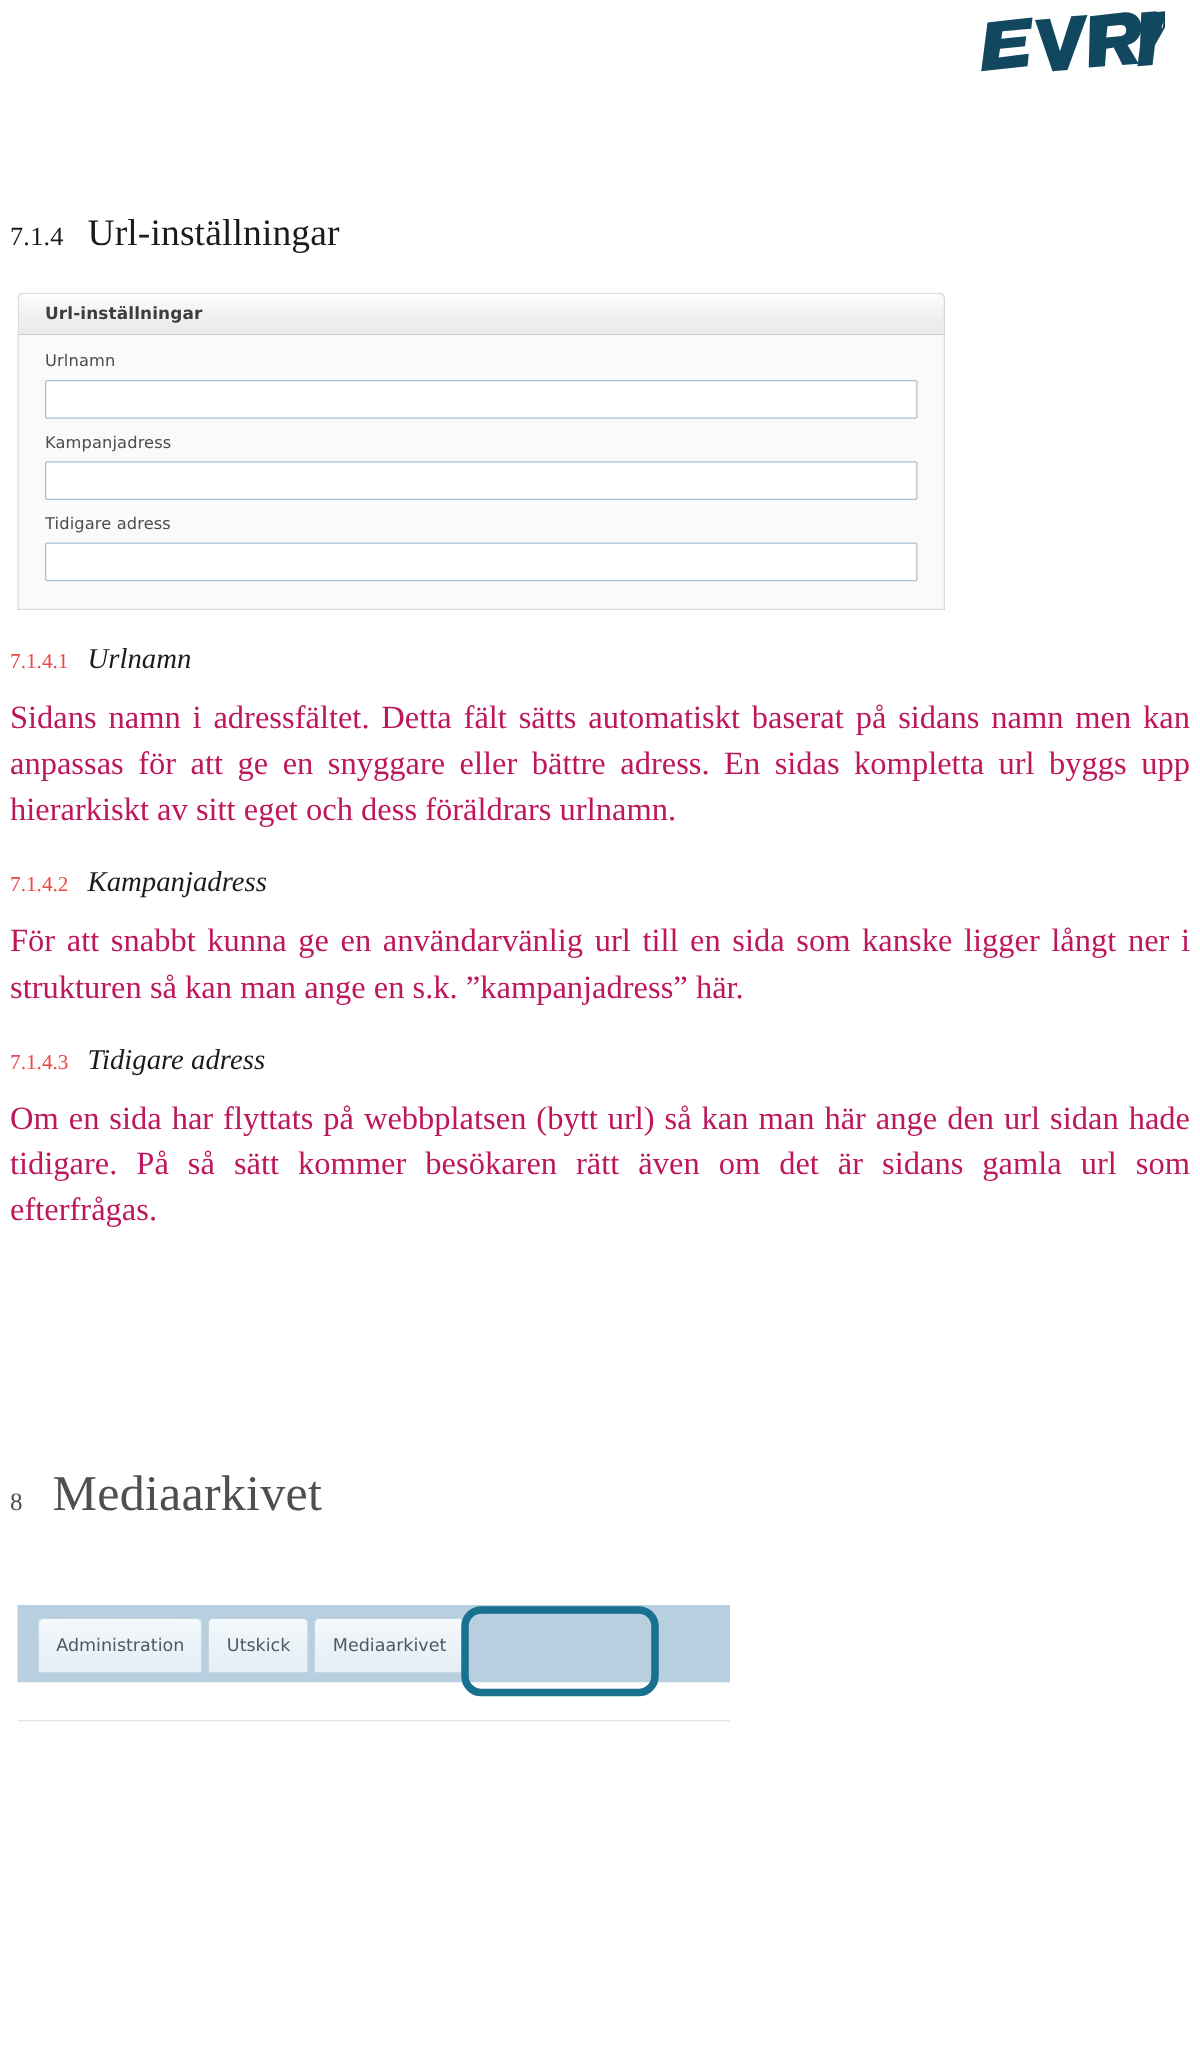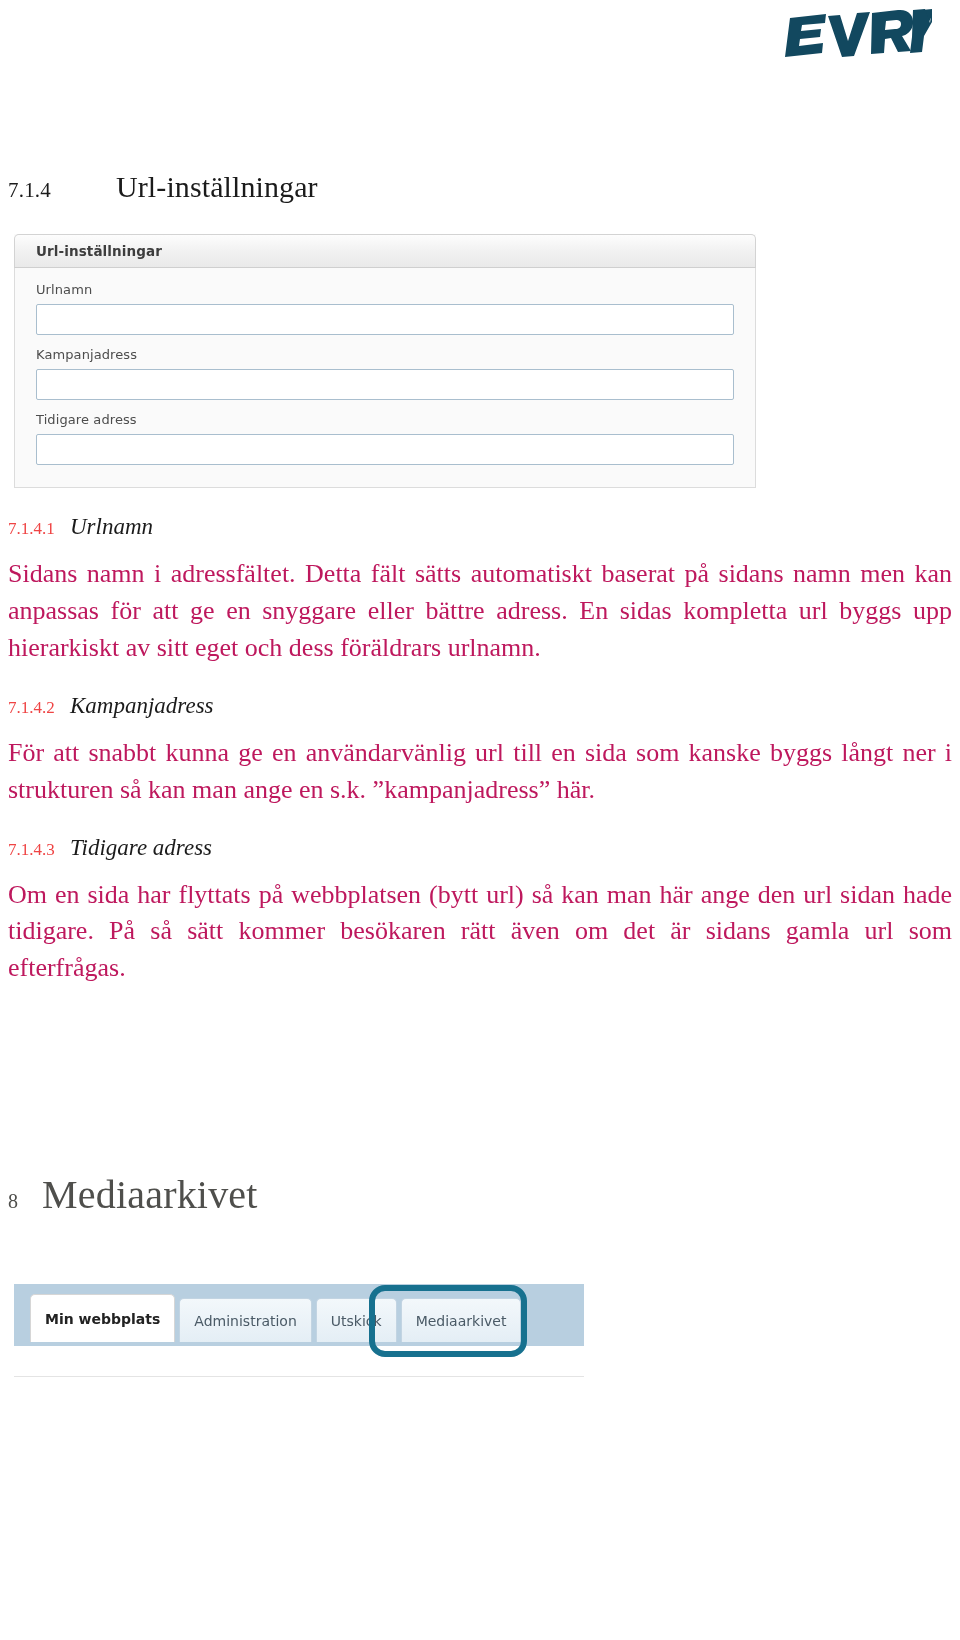--- a/index.html
+++ b/index.html
@@ -42,21 +42,20 @@
     width: 944px;
   }
 
   
   .h2 {
     display: flex;
     align-items: baseline;
     margin: 0 0 30px 0;
     font-family: "Liberation Serif", "DejaVu Serif", serif;
     font-weight: normal;
-    gap: 46px;
   }
   .h2 .num {
     font-size: 21px;
     color: #1b1b1b;
     width: 62px;
     flex: none;
     letter-spacing: 0.2px;
   }
   .h2 .txt {
     font-size: 30px;
@@ -303,21 +302,21 @@
     <h3 class="h3">
       <span class="num">7.1.4.1</span>
       <span class="txt">Urlnamn</span>
     </h3>
     <p class="para">Sidans namn i adressfältet. Detta fält sätts automatiskt baserat på sidans namn men kan anpassas för att ge en snyggare eller bättre adress. En sidas kompletta url byggs upp hierarkiskt av sitt eget och dess föräldrars urlnamn.</p>
 
     <h3 class="h3">
       <span class="num">7.1.4.2</span>
       <span class="txt">Kampanjadress</span>
     </h3>
-    <p class="para">För att snabbt kunna ge en användarvänlig url till en sida som kanske byggs långt ner i strukturen så kan man ange en s.k. ”kampanjadress” här.</p>
+    <p class="para">För att snabbt kunna ge en användarvänlig url till en sida som kanske ligger långt ner i strukturen så kan man ange en s.k. ”kampanjadress” här.</p>
 
     <h3 class="h3">
       <span class="num">7.1.4.3</span>
       <span class="txt">Tidigare adress</span>
     </h3>
     <p class="para">Om en sida har flyttats på webbplatsen (bytt url) så kan man här ange den url sidan hade tidigare. På så sätt kommer besökaren rätt även om det är sidans gamla url som efterfrågas.</p>
 
     <div style="height:178px"></div>
     <h1 class="h1">
       <span class="num">8</span>
@@ -326,23 +325,20 @@
 
     <div style="height:36px"></div>
 
     <div style="height:14px"></div>
 
     <div class="shot-tabs">
       <div class="tabbar-bg"></div>
       <div class="tabbar-strip"></div>
 
       <div class="tabs-row">
-        <div class="tab active">
-          <span>Min webbplats</span>
-        </div>
         <div class="tab">
           <span>Administration</span>
         </div>
         <div class="tab">
           <span>Utskick</span>
         </div>
         <div class="tab">
           <span>Mediaarkivet</span>
         </div>
       </div>

